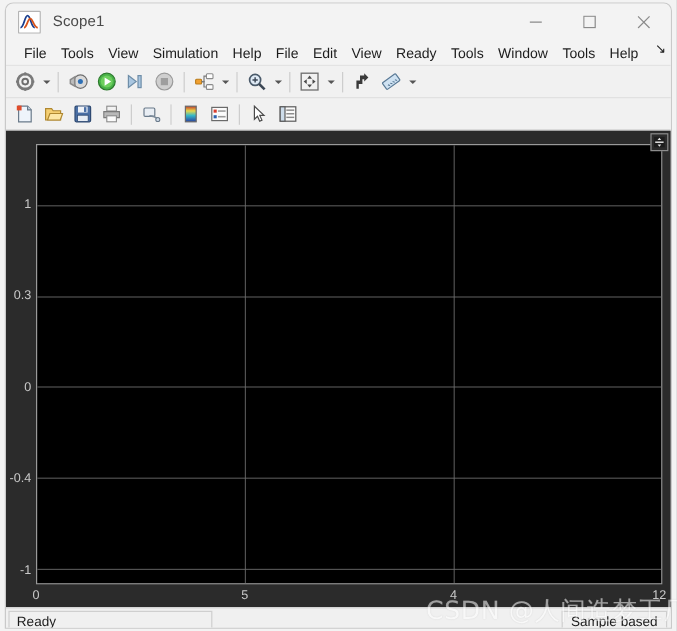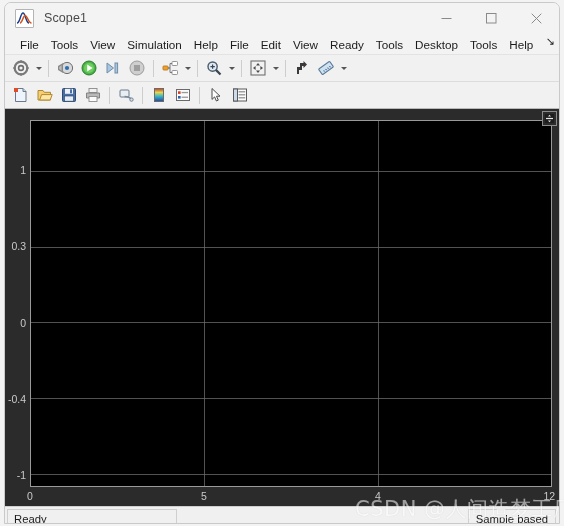--- a/index.html
+++ b/index.html
@@ -209,21 +209,21 @@
       <div class="menuitem">File</div>
       <div class="menuitem">Tools</div>
       <div class="menuitem">View</div>
       <div class="menuitem">Simulation</div>
       <div class="menuitem">Help</div>
       <div class="menuitem">File</div>
       <div class="menuitem">Edit</div>
       <div class="menuitem">View</div>
       <div class="menuitem">Ready</div>
       <div class="menuitem">Tools</div>
-      <div class="menuitem">Desktop</div>
+      <div class="menuitem">Window</div>
       <div class="menuitem">Tools</div>
       <div class="menuitem">Help</div>
       <div class="menu-overflow">↘</div>
     </div>
 
     <div class="toolbar row1">
 
       <div class="tb-btn">
         <svg width="16" height="16" viewBox="0 0 16 16">
           <circle cx="8" cy="8" r="6.3" fill="none" stroke="#7a7a7a" stroke-width="2.2"></circle>

